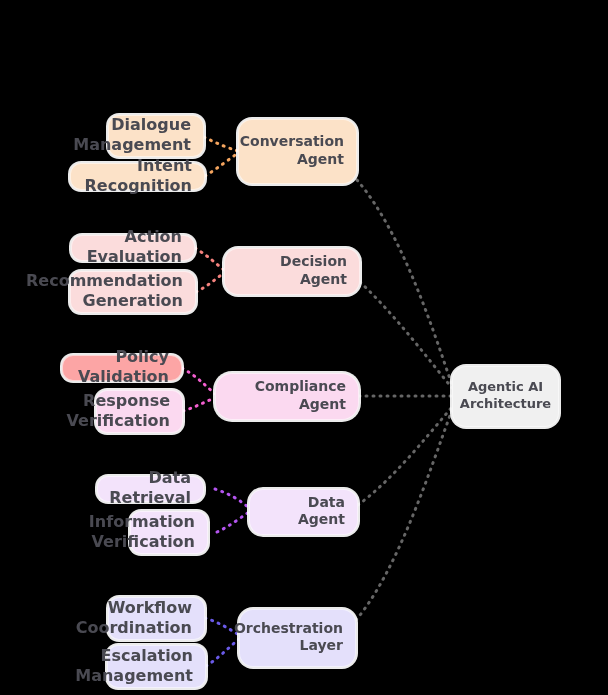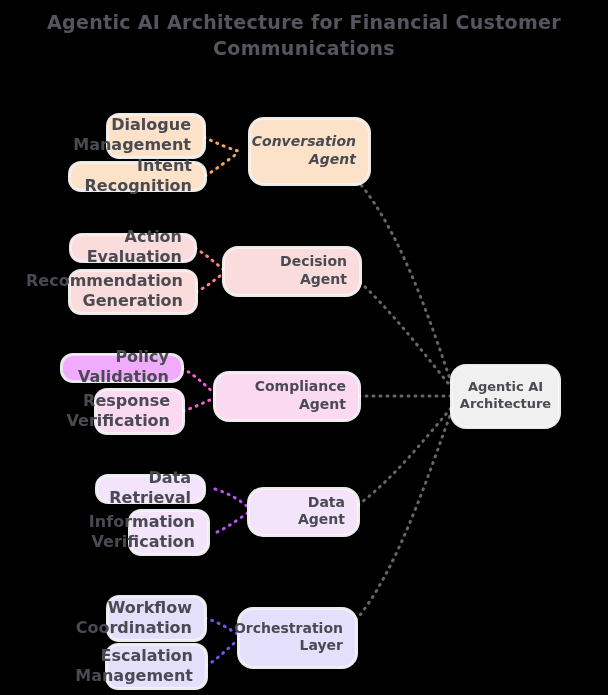--- a/index.html
+++ b/index.html
@@ -84,39 +84,38 @@
       <path d="M 195 248 C 208 256 214 262 224 270" fill="none" stroke="#f4827e" stroke-width="3" stroke-linecap="round" stroke-dasharray="1 6"></path>
       <path d="M 196 292 C 208 286 214 280 224 273" fill="none" stroke="#f4827e" stroke-width="3" stroke-linecap="round" stroke-dasharray="1 6"></path>
       <path d="M 182 368 C 196 376 204 384 215 394" fill="none" stroke="#f45fd0" stroke-width="3" stroke-linecap="round" stroke-dasharray="1 6"></path>
       <path d="M 183 411 C 196 407 204 402 215 398" fill="none" stroke="#f45fd0" stroke-width="3" stroke-linecap="round" stroke-dasharray="1 6"></path>
       <path d="M 215 489 C 230 494 240 500 249 508" fill="none" stroke="#b455ef" stroke-width="3" stroke-linecap="round" stroke-dasharray="1 6"></path>
       <path d="M 217 532 C 230 526 240 518 249 512" fill="none" stroke="#b455ef" stroke-width="3" stroke-linecap="round" stroke-dasharray="1 6"></path>
       <path d="M 205 618 C 218 622 228 628 239 635" fill="none" stroke="#6a5ae8" stroke-width="3" stroke-linecap="round" stroke-dasharray="1 6"></path>
       <path d="M 206 666 C 219 658 228 648 239 639" fill="none" stroke="#6a5ae8" stroke-width="3" stroke-linecap="round" stroke-dasharray="1 6"></path>
     </svg>
 
-  <div id="diagram-title">Agentic AI Architecture for Financial Customer Communications</div>
 
   <div id="nodes-layer">
       <div class="node root" style="left: 452px; top: 366px; width: 107px; height: 61px; background: rgb(240, 240, 240);"><span>Agentic AI
 Architecture</span></div>
-      <div class="node agent" style="left: 250px; top: 119px; width: 119px; height: 65px; background: rgb(252, 226, 200); font-style: italic;"><span>Conversation
+      <div class="node agent" style="left: 238px; top: 119px; width: 119px; height: 65px; background: rgb(252, 226, 200);"><span>Conversation
 Agent</span></div>
       <div class="node agent" style="left: 224px; top: 248px; width: 136px; height: 47px; background: rgb(251, 220, 220);"><span>Decision Agent</span></div>
-      <div class="node agent" style="left: 215px; top: 373px; width: 144px; height: 47px; background: rgb(251, 217, 240);"><span>Compliance Agent</span></div>
+      <div class="node agent" style="left: 215px; top: 373px; width: 144px; height: 47px; background: rgb(251, 217, 240); border-radius: 17px;"><span>Compliance Agent</span></div>
       <div class="node agent" style="left: 249px; top: 489px; width: 109px; height: 46px; background: rgb(243, 227, 251);"><span>Data Agent</span></div>
       <div class="node agent" style="left: 239px; top: 609px; width: 117px; height: 58px; background: rgb(228, 224, 251);"><span>Orchestration
 Layer</span></div>
       <div class="node leaf" style="left: 108px; top: 115px; width: 96px; height: 42px; background: rgb(252, 226, 200);"><span>Dialogue
 Management</span></div>
       <div class="node leaf" style="left: 70px; top: 163px; width: 135px; height: 27px; background: rgb(252, 226, 200);"><span>Intent Recognition</span></div>
       <div class="node leaf" style="left: 71px; top: 235px; width: 124px; height: 26px; background: rgb(251, 220, 220);"><span>Action Evaluation</span></div>
       <div class="node leaf" style="left: 70px; top: 271px; width: 126px; height: 42px; background: rgb(251, 220, 220);"><span>Recommendation
 Generation</span></div>
-      <div class="node leaf" style="left: 62px; top: 355px; width: 120px; height: 26px; background: #f0abfc; justify-content: flex-end;"><span>Policy Validation</span></div>
+      <div class="node leaf" style="left: 62px; top: 355px; width: 120px; height: 26px; background: #fca5a5; justify-content: flex-end;"><span>Policy Validation</span></div>
       <div class="node leaf" style="left: 96px; top: 390px; width: 87px; height: 43px; background: rgb(251, 217, 240);"><span>Response
 Verification</span></div>
       <div class="node leaf" style="left: 97px; top: 476px; width: 107px; height: 26px; background: rgb(243, 227, 251);"><span>Data Retrieval</span></div>
       <div class="node leaf" style="left: 130px; top: 511px; width: 78px; height: 43px; background: rgb(243, 227, 251);"><span>Information
 Verification</span></div>
       <div class="node leaf" style="left: 108px; top: 597px; width: 97px; height: 43px; background: rgb(228, 224, 251);"><span>Workflow
 Coordination</span></div>
       <div class="node leaf" style="left: 107px; top: 645px; width: 99px; height: 43px; background: rgb(228, 224, 251);"><span>Escalation
 Management</span></div>
     </div>

